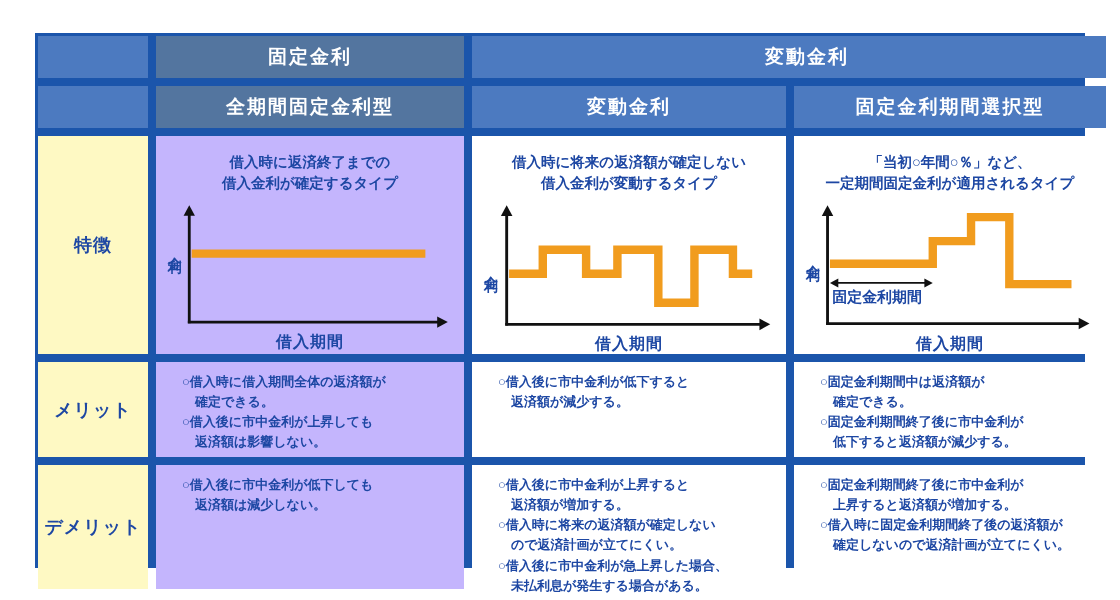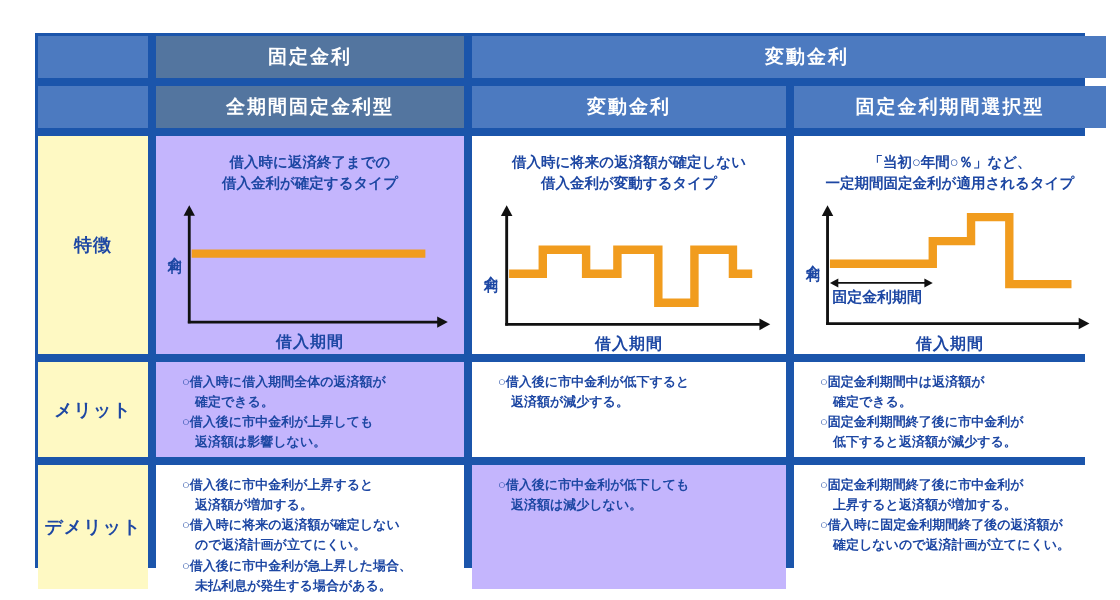--- a/index.html
+++ b/index.html
@@ -110,31 +110,31 @@
 　返済額が減少する。</div>
     </div>
     <div class="cell bullets">
       <div class="bullet-text">○固定金利期間中は返済額が
 　確定できる。
 ○固定金利期間終了後に市中金利が
 　低下すると返済額が減少する。</div>
     </div>
 
     <div class="cell rowlabel">デメリット</div>
+    <div class="cell cream bullets">
+      <div class="bullet-text">○借入後に市中金利が低下しても
+　返済額は減少しない。</div>
+    </div>
     <div class="cell bullets">
       <div class="bullet-text">○借入後に市中金利が上昇すると
 　返済額が増加する。
 ○借入時に将来の返済額が確定しない
 　ので返済計画が立てにくい。
 ○借入後に市中金利が急上昇した場合、
 　未払利息が発生する場合がある。</div>
-    </div>
-    <div class="cell cream bullets">
-      <div class="bullet-text">○借入後に市中金利が低下しても
-　返済額は減少しない。</div>
     </div>
     <div class="cell bullets">
       <div class="bullet-text">○固定金利期間終了後に市中金利が
 　上昇すると返済額が増加する。
 ○借入時に固定金利期間終了後の返済額が
 　確定しないので返済計画が立てにくい。</div>
     </div>
 
   </div>
 </div>

